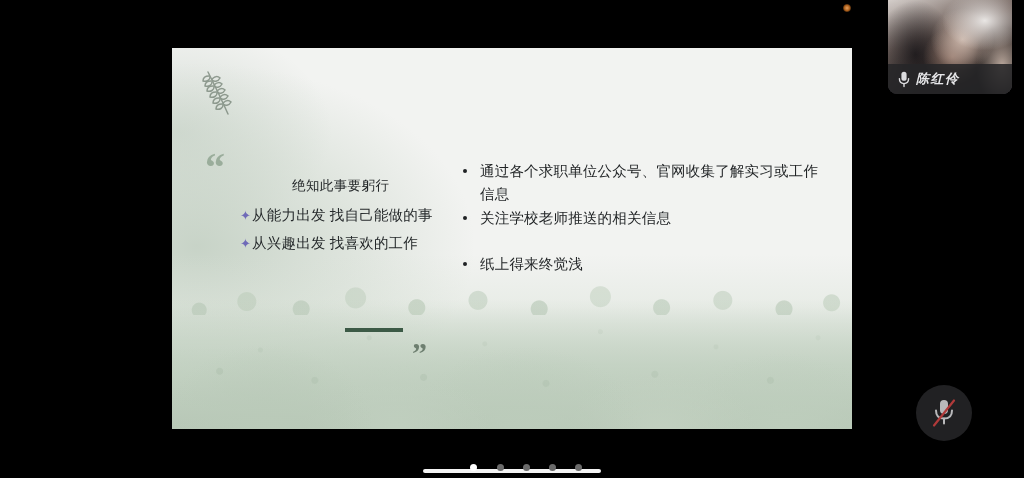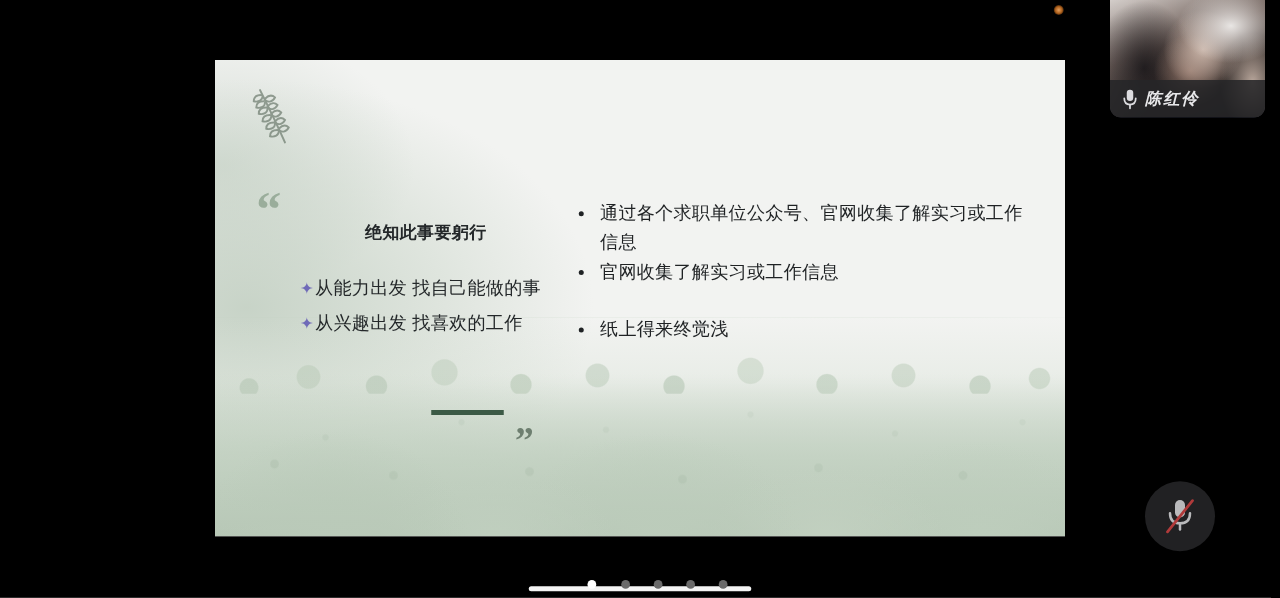--- a/index.html
+++ b/index.html
@@ -154,21 +154,21 @@
   .left-col {
     position: absolute;
     left: 68px;
     top: 128px;
     width: 262px;
     color: #24282a;
     font-size: 13.5px;
     line-height: 1.55;
   }
   .poem-line-1 { margin: 0 0 8px 0; letter-spacing: 0.4px; }
-  .poem-line-2 { margin: 0 0 24px 0; padding-left: 52px; letter-spacing: 0.4px; font-weight: bold; }
+  .poem-line-2 { margin: 0 0 8px 0; padding-left: 52px; letter-spacing: 0.4px; }
   .star-item {
     margin: 0 0 6px 0;
     font-size: 14.5px;
     line-height: 1.5;
     letter-spacing: 0.2px;
   }
   .star-mark {
     color: #6f6ab8;
     font-size: 13px;
     margin-right: 1px;
@@ -341,21 +341,21 @@
 
     <div class="left-col">
       <p class="poem-line-2">绝知此事要躬行</p>
       <p class="star-item"><span class="star-mark">✦</span><span>从能力出发 找自己能做的事</span></p>
       <p class="star-item"><span class="star-mark">✦</span><span>从兴趣出发 找喜欢的工作</span></p>
     </div>
 
     <div class="right-col">
       <ul>
         <li>通过各个求职单位公众号、官网收集了解实习或工作信息</li>
-        <li>官网收集了解实习或工作信息</li>
+        <li>关注学校老师推送的相关信息</li>
         <li class="gap-before">纸上得来终觉浅</li>
       </ul>
     </div>
   </div>
 
   <div id="participant-tile">
     <div class="tile-video"></div>
     <div class="tile-video-sheen"></div>
     <div class="tile-namebar">
       <svg width="12" height="17" viewBox="0 0 12 17">

